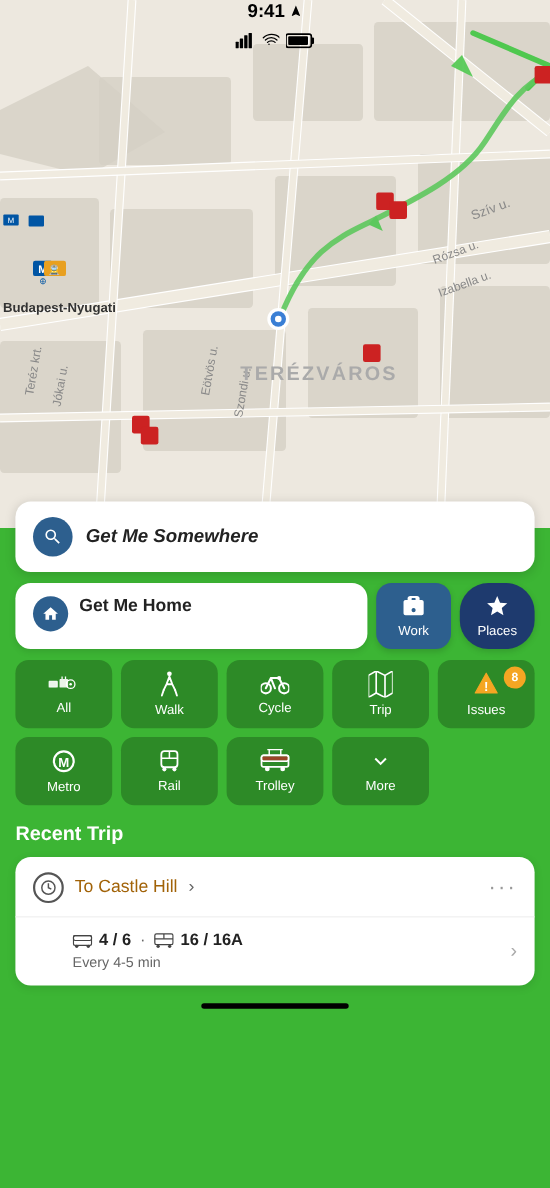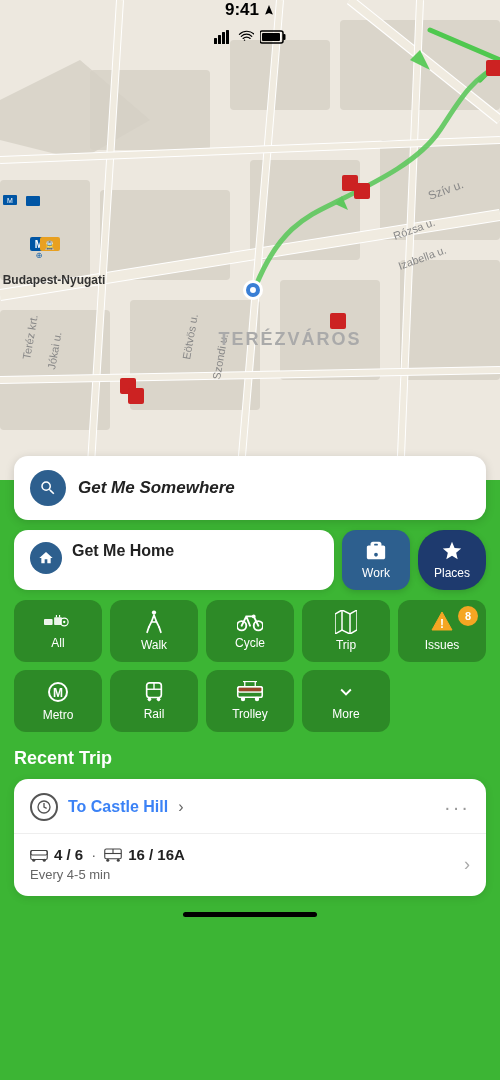--- a/index.html
+++ b/index.html
@@ -207,42 +207,43 @@
       justify-content: space-between;
       margin-bottom: 12px;
     }
     .trip-dest {
       display: flex;
       align-items: center;
       gap: 10px;
     }
     .trip-dest-text {
       font-size: 16px;
-      font-weight: 700;
-      color: #3b82f6;
+      font-weight: 400;
+      color: #a16207;
     }
     .trip-arrow {
       color: #666;
       font-size: 16px;
     }
     .trip-more {
       color: #999;
       font-size: 20px;
       letter-spacing: 2px;
     }
     .trip-divider {
       height: 1px;
       background: #eee;
       margin: 0 -16px;
     }
     .trip-routes {
       display: flex;
       align-items: center;
       justify-content: space-between;
       margin-top: 12px;
+      margin-left: 36px;
     }
     .route-badges {
       display: flex;
       align-items: center;
       gap: 6px;
     }
     .route-num {
       font-size: 15px;
       font-weight: 600;
       color: #222;

